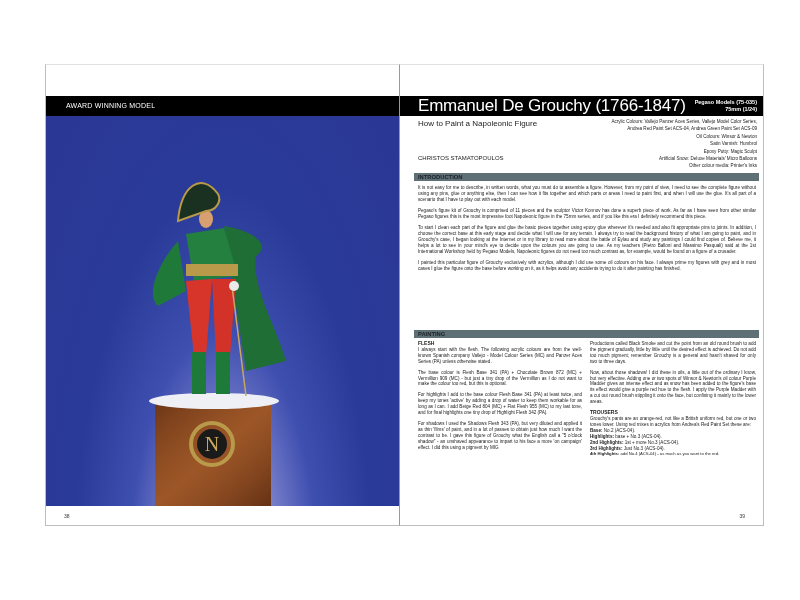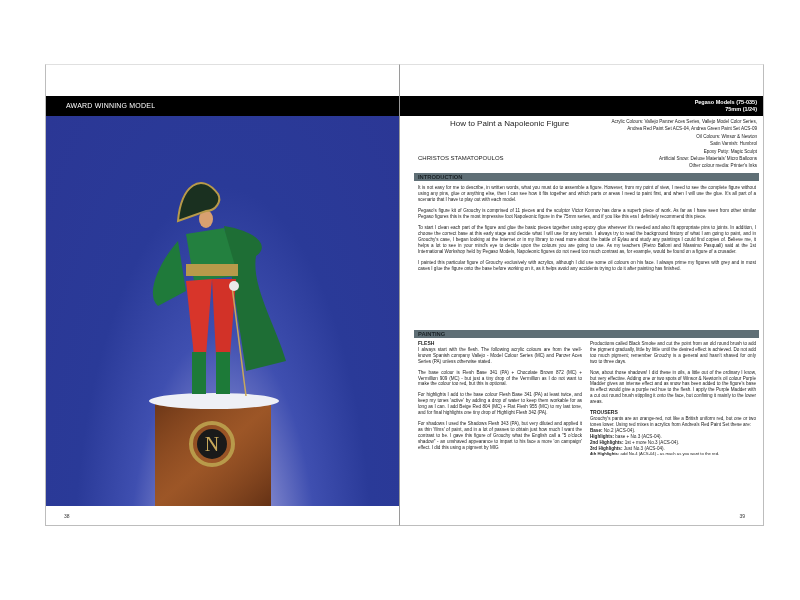--- a/index.html
+++ b/index.html
@@ -13,21 +13,21 @@
   .left-band-label { position:absolute; left:20px; top:6px; color:#fff; font-size:7px; letter-spacing:0.2px; }
   .photo { position:absolute; left:0; top:51px; width:354px; height:390px;
            background: radial-gradient(ellipse at 50% 120%, #d8d8ee 0%, #8a8fd2 18%, #3f4fb0 38%, #2a3a98 60%, #2b3795 100%); overflow:hidden; }
   .page-num { position:absolute; font-size:5px; color:#333; }
   .page-num-left { left:18px; top:448px; }
   .page-num-right { right:18px; top:448px; }
 
   .right-band { position:absolute; left:0; top:31px; width:363px; height:20px; background:#000; }
   .title { position:absolute; left:18px; top:31px; color:#fff; font-size:17px; font-family:"Liberation Sans", sans-serif; font-weight:300; white-space:nowrap; letter-spacing:-0.2px; }
   .maker { position:absolute; right:6px; top:34px; color:#fff; font-size:5.5px; text-align:right; line-height:7px; font-weight:bold; }
-  .subtitle { position:absolute; left:18px; top:54px; font-size:8px; color:#222;margin-left:32px; }
+  .subtitle { position:absolute; left:18px; top:54px; font-size:8px; color:#222; }
   .author { position:absolute; left:18px; top:90px; font-size:6px; color:#222; }
   .materials { position:absolute; right:6px; top:53px; font-size:4.6px; color:#222; text-align:right; line-height:7.4px; width:240px; }
 
   .section-bar { position:absolute; left:14px; width:345px; height:8px; background:#5f6f76; }
   .section-bar span { position:absolute; left:4px; top:0.5px; font-size:5.8px; font-weight:bold; color:#1a2226; }
   .body-text { position:absolute; font-size:4.6px; line-height:6px; color:#222; text-align:justify; }
   .body-text p { margin:0 0 5px 0; }
   .sub-head { font-weight:bold; display:block; font-size:5px; }
   .col { position:absolute; font-size:4.6px; line-height:5.9px; color:#222; text-align:justify; }
   .col p { margin:0 0 5px 0; }
@@ -82,20 +82,21 @@
         <path d="M132 105 C 135 70, 155 55, 172 78 C 176 85, 170 95, 160 95 Z" fill="#1a3020" stroke="#b89a4a" stroke-width="2"></path>
 
         <ellipse cx="188" cy="170" rx="5" ry="5" fill="#eaeaea"></ellipse>
       </svg>
     </div>
     <span class="page-num page-num-left">38</span>
   </div>
 
   <div class="page page-right">
     <div class="right-band"></div>
+    <div class="title">Emmanuel De Grouchy (1766-1847)</div>
     <div class="maker">
       <div>Pegaso Models (75-035)</div>
       <div>75mm (1/24)</div>
     </div>
     <div class="subtitle">How to Paint a Napoleonic Figure</div>
     <div class="author">CHRISTOS STAMATOPOULOS</div>
     <div class="materials">
       <div>Acrylic Colours: Vallejo Panzer Aces Series, Vallejo Model Color Series,</div>
       <div>Andrea Red Paint Set ACS-04, Andrea Green Paint Set ACS-09</div>
       <div>Oil Colours: Winsor &amp; Newton</div>

